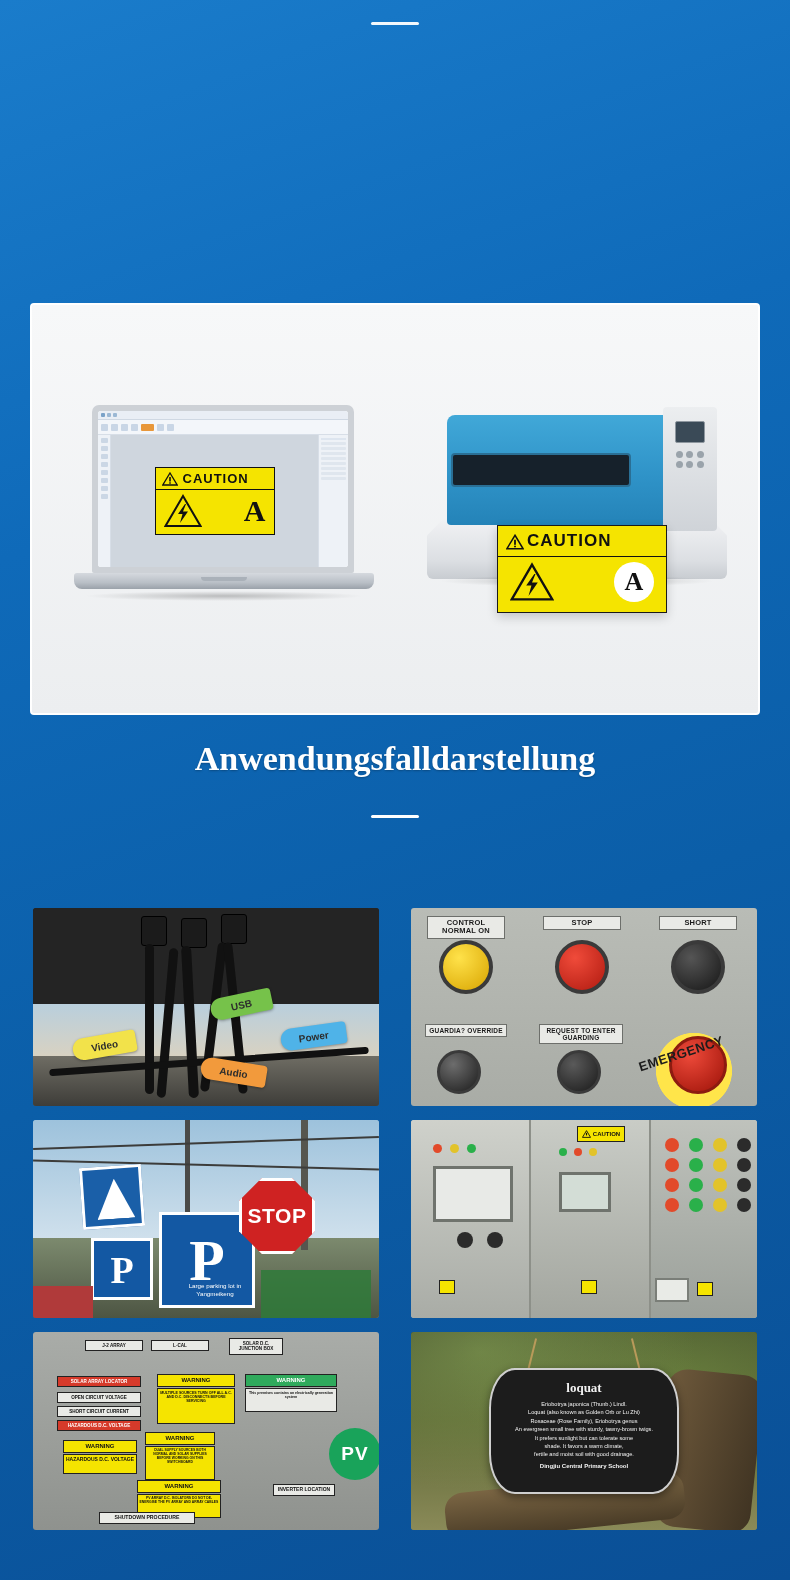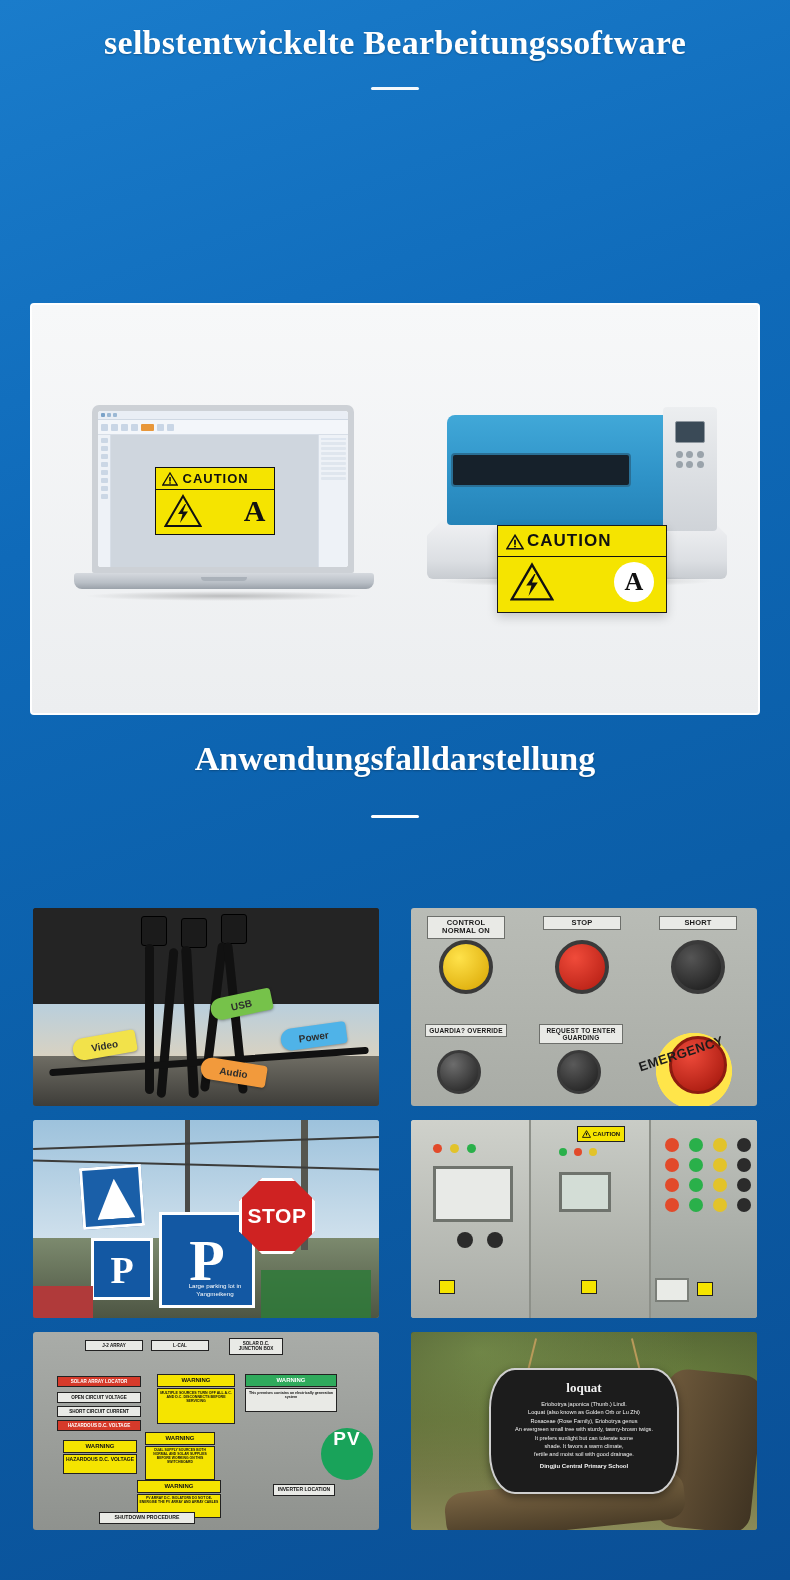--- a/index.html
+++ b/index.html
@@ -396,21 +396,20 @@
   .tag .t-title { font-size: 13px; font-weight: bold; margin-bottom: 4px; font-family: "Liberation Serif", serif; }
   .tag .t-line { font-size: 5.6px; line-height: 1.5; }
   .tag .t-foot { font-size: 6px; font-weight: bold; margin-top: 4px; }
   .rope { position:absolute; width:2px; background:#b99a5a; }
 </style>
 </head>
 <body>
 
 <div class="page">
 
-  <h1 class="sec1-title">selbstentwickelte Bearbeitungssoftware</h1>
   <div class="divider"></div>
 
   <div class="soft-panel">
     <div class="soft-inner"></div>
 
     <div class="laptop">
       <div class="laptop-lid">
         <div class="laptop-screen">
           <div class="sw-titlebar">
             <span style="width:4px;height:4px;background:#7aa2c8;display:block;border-radius:1px;"></span>
@@ -680,21 +679,21 @@
       <div class="slabel" style="left:112px; top:114px; width:70px; height:34px; background:#f5e400; font-size:3.4px;">DUAL SUPPLY SOURCES BOTH NORMAL AND SOLAR SUPPLIES BEFORE WORKING ON THIS SWITCHBOARD</div>
 
       <div class="slabel" style="left:30px; top:108px; width:74px; background:#f5e400; font-size:6px;">WARNING</div>
       <div class="slabel" style="left:30px; top:122px; width:74px; height:20px; background:#f5e400; font-size:5px;">HAZARDOUS D.C. VOLTAGE</div>
 
       <div class="slabel" style="left:104px; top:148px; width:84px; background:#f5e400; font-size:6px;">WARNING</div>
       <div class="slabel" style="left:104px; top:162px; width:84px; height:24px; background:#f5e400; font-size:3.4px;">PV ARRAY D.C. ISOLATORS DO NOT DE-ENERGISE THE PV ARRAY AND ARRAY CABLES</div>
 
       <div class="slabel" style="left:240px; top:152px; width:62px; background:#e9eae6; font-size:5px;">INVERTER LOCATION</div>
 
-      <div style="position:absolute;left:288px;top:96px;width:52px;height:52px;border-radius:50%;background:#19a35a;display:flex;justify-content:center;">
+      <div style="position:absolute;left:296px;top:96px;width:52px;height:52px;border-radius:50%;background:#19a35a;display:flex;align-items:center;justify-content:center;">
         <span style="color:#fff;font-weight:bold;font-size:19px;letter-spacing:1px;">PV</span>
       </div>
 
       <div class="slabel" style="left:66px; top:180px; width:96px; background:#e9eae6; font-size:5.2px;">SHUTDOWN PROCEDURE</div>
     </div>
 
     <div class="cell c6">
       <div style="position:absolute;left:0;top:0;width:100%;height:100%;background:
           radial-gradient(ellipse at 20% 10%, rgba(140,170,90,0.55), rgba(0,0,0,0) 55%),
           radial-gradient(ellipse at 80% 20%, rgba(120,150,70,0.5), rgba(0,0,0,0) 60%),

